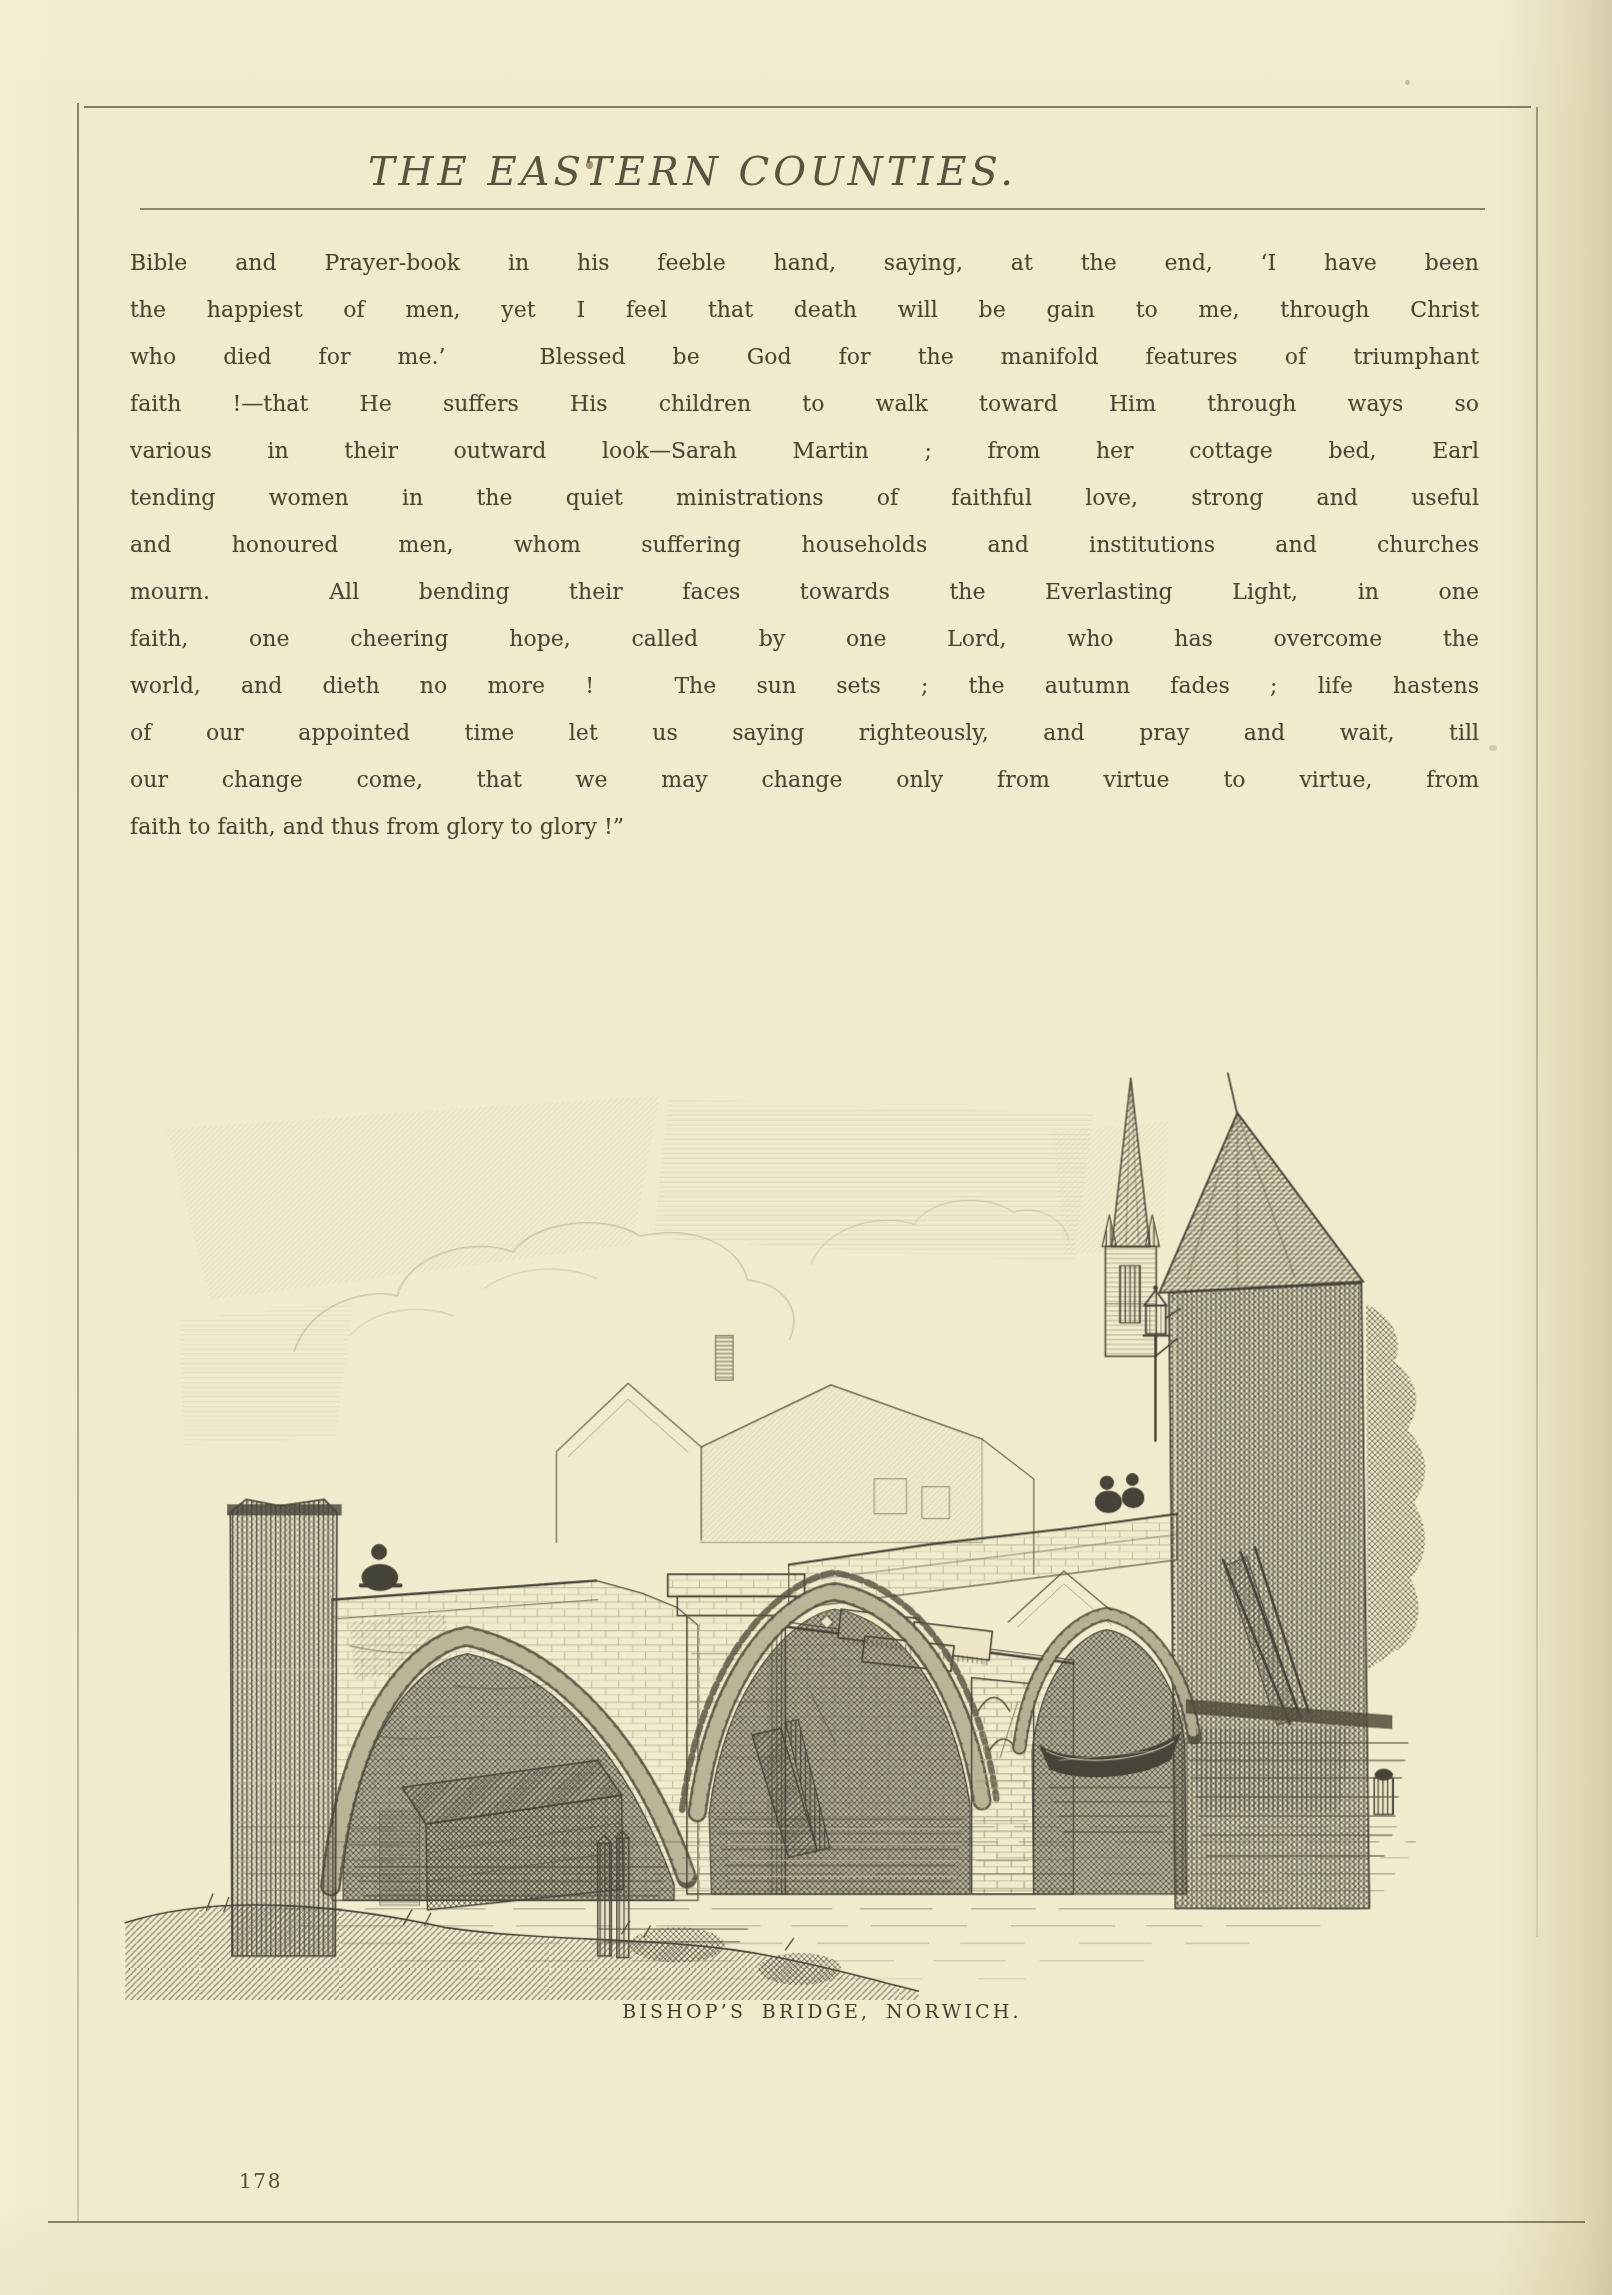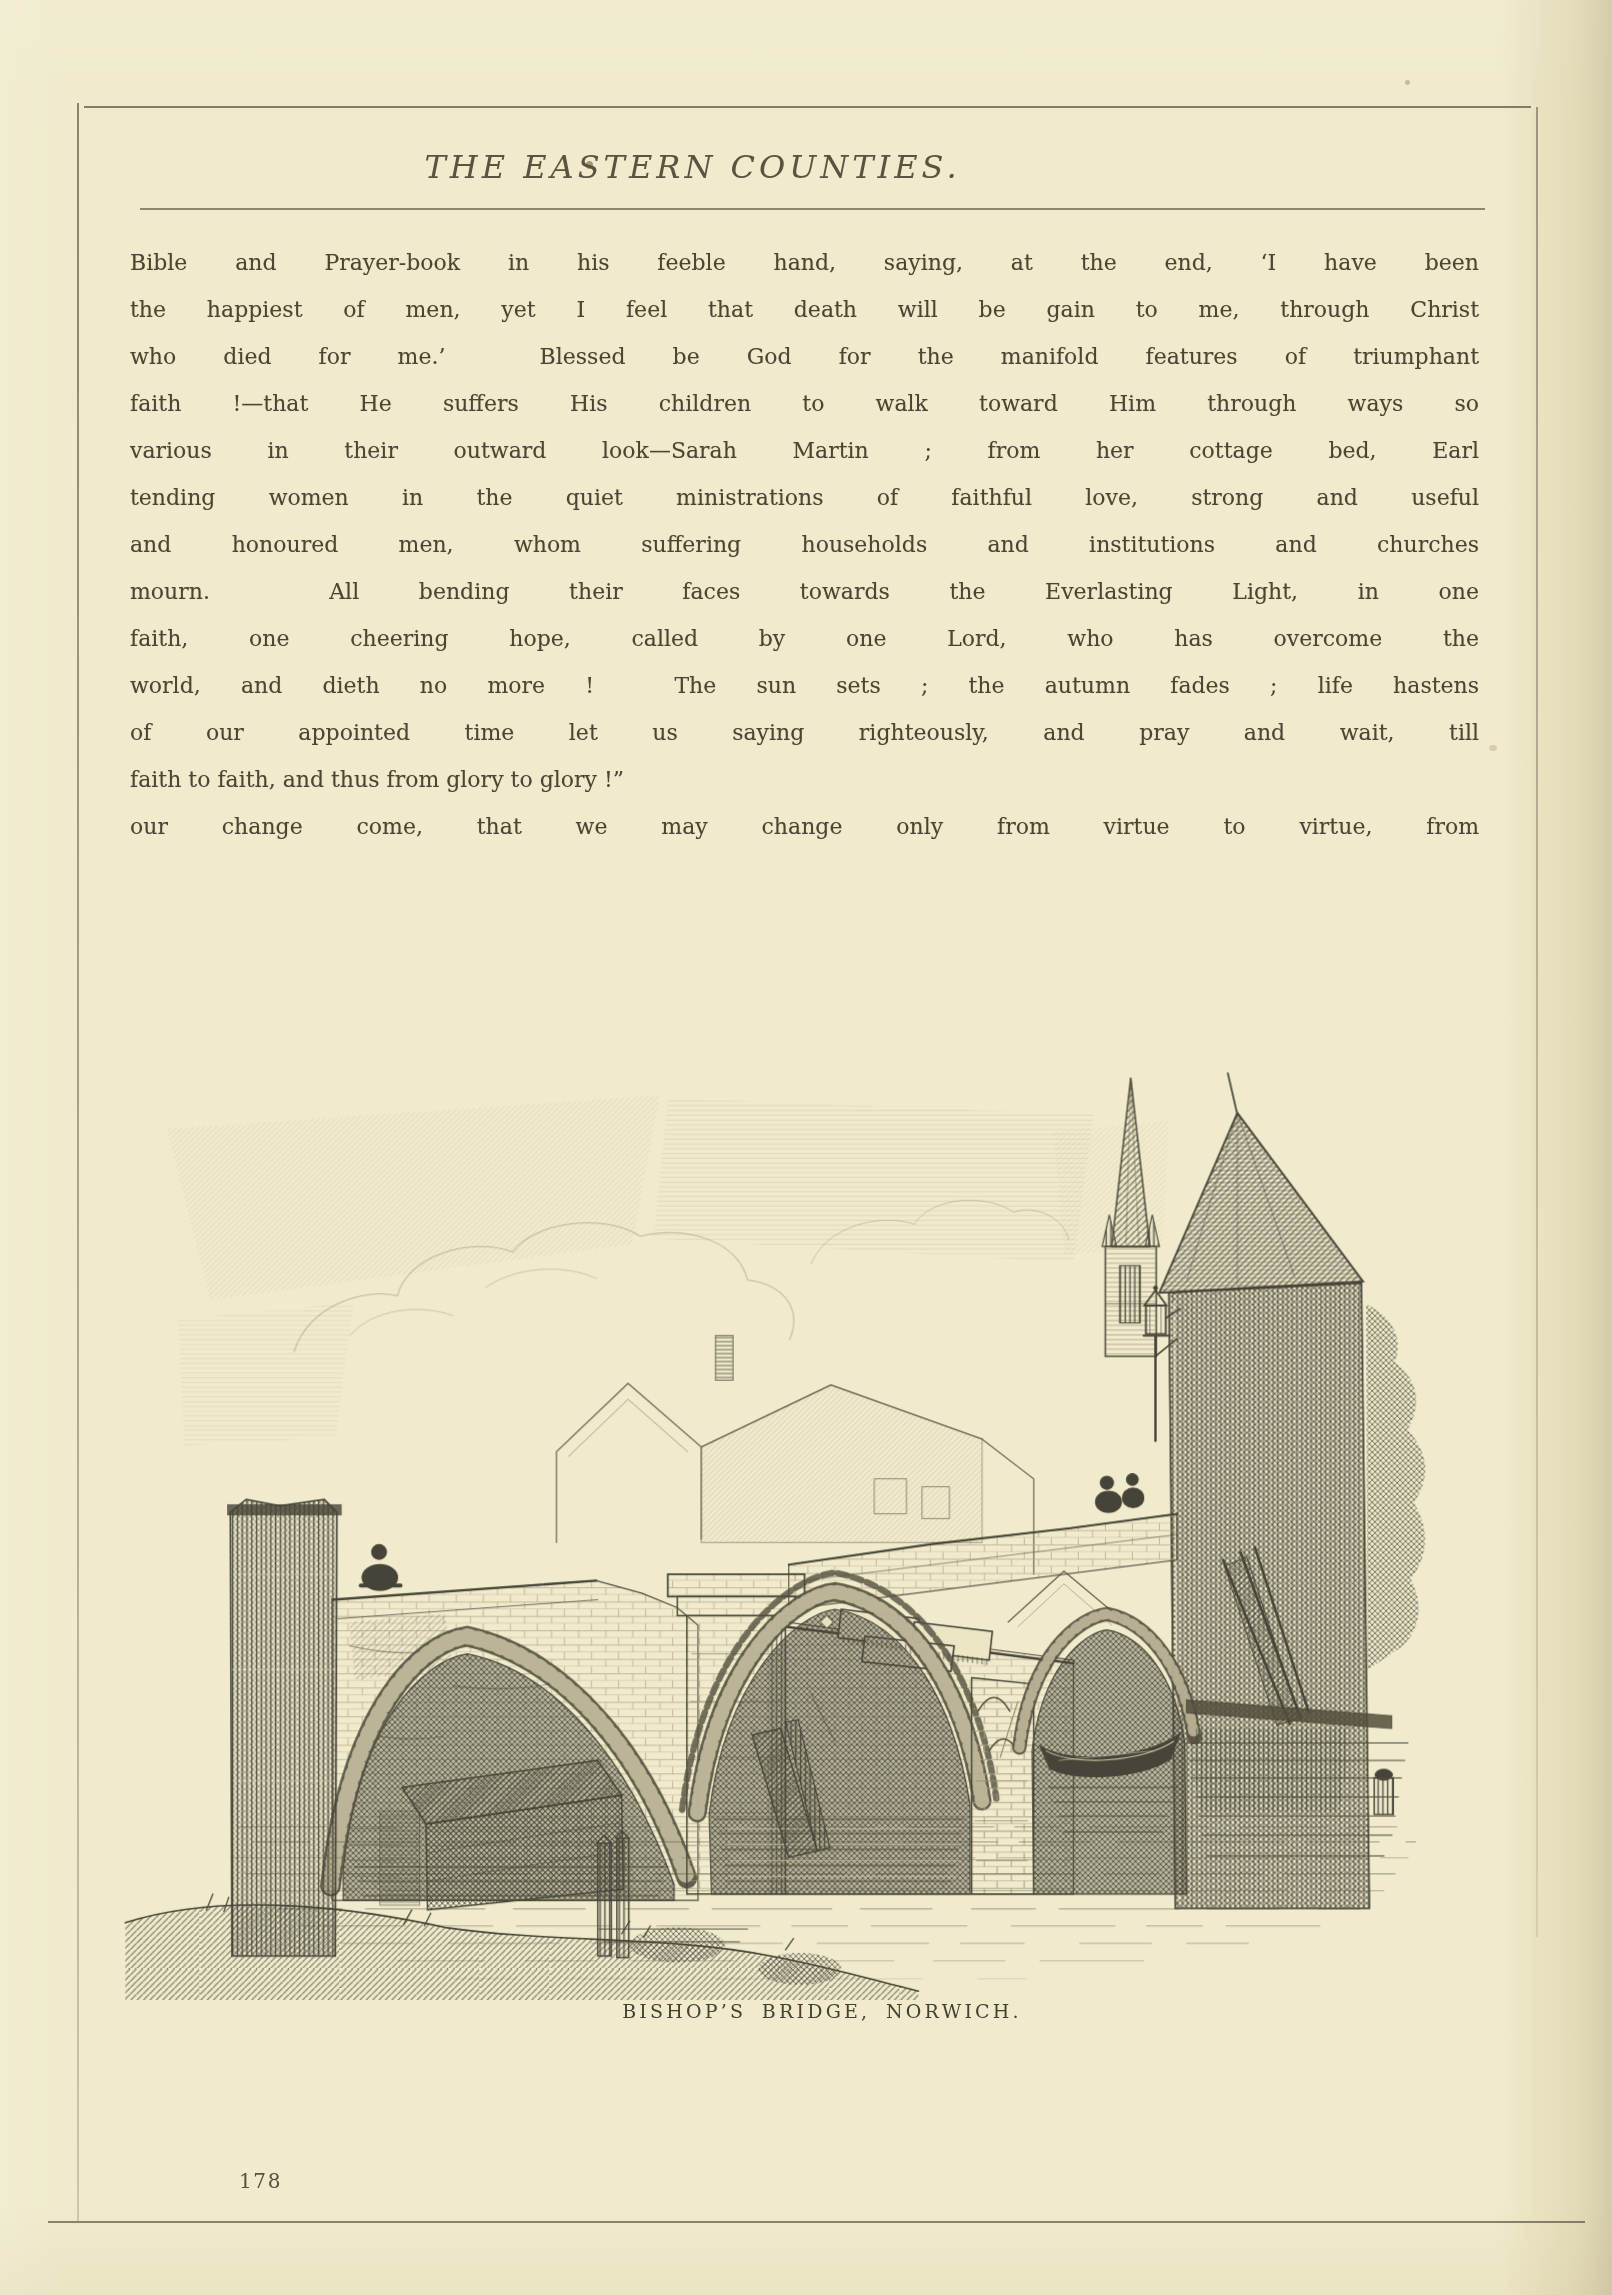--- a/index.html
+++ b/index.html
@@ -14,21 +14,21 @@
     font-family:"DejaVu Serif","Liberation Serif",serif;
     color:#4e4837;
   }
   .frame-top{position:absolute;left:84px;top:106px;width:1447px;height:1.6px;background:rgba(95,88,66,.75);}
   .frame-left{position:absolute;left:77px;top:103px;width:1.6px;height:2118px;background:linear-gradient(180deg,rgba(95,88,66,.7),rgba(95,88,66,.45) 60%,rgba(95,88,66,.25));}
   .frame-right{position:absolute;left:1536px;top:107px;width:1.6px;height:1830px;background:linear-gradient(180deg,rgba(95,88,66,.55),rgba(95,88,66,.15));}
   .rule-header{position:absolute;left:140px;top:208px;width:1345px;height:1.6px;background:rgba(100,92,68,.7);}
   .rule-bottom{position:absolute;left:48px;top:2221px;width:1537px;height:1.6px;background:rgba(92,86,64,.7);}
   .running-head{
     position:absolute;left:0;top:148px;width:1385px;
-    text-align:center;font-style:italic;font-size:32px;letter-spacing:4px;
+    text-align:center;font-style:italic;font-size:40px;letter-spacing:4px;
     color:#595340;
   }
   .bodytext{position:absolute;left:130px;top:239px;width:1349px;}
   .tl{
     font-size:22px;line-height:47px;height:47px;
     text-align:justify;text-align-last:justify;
     white-space:normal;color:#4c4534;
     text-shadow:0 0 0.8px rgba(76,69,52,.25);
   }
   .tl.last{text-align-last:left;}
@@ -61,22 +61,22 @@
     <div class="tl just">the happiest of men, yet I feel that death will be gain to me, through Christ</div>
     <div class="tl just">who died for me.’&nbsp; Blessed be God for the manifold features of triumphant</div>
     <div class="tl just">faith !—that He suffers His children to walk toward Him through ways so</div>
     <div class="tl just">various in their outward look—Sarah Martin ; from her cottage bed, Earl</div>
     <div class="tl just">tending women in the quiet ministrations of faithful love, strong and useful</div>
     <div class="tl just">and honoured men, whom suffering households and institutions and churches</div>
     <div class="tl just">mourn.&nbsp; All bending their faces towards the Everlasting Light, in one</div>
     <div class="tl just">faith, one cheering hope, called by one Lord, who has overcome the</div>
     <div class="tl just">world, and dieth no more !&nbsp; The sun sets ; the autumn fades ; life hastens</div>
     <div class="tl just">of our appointed time let us saying righteously, and pray and wait, till</div>
+    <div class="tl just">our change come, that we may change only from virtue to virtue, from</div>
     <div class="tl last">faith to faith, and thus from glory to glory !”</div>
-    <div class="tl just">our change come, that we may change only from virtue to virtue, from</div>
   </div>
 
   <svg class="engraving" viewBox="0 0 1760 1175" xmlns="http://www.w3.org/2000/svg">
     <defs>
       <pattern id="hv" width="6" height="6" patternUnits="userSpaceOnUse">
         <path d="M3,0V6" stroke="#3d3b31" stroke-width="1.7"></path>
       </pattern>
       <pattern id="hh" width="7" height="5" patternUnits="userSpaceOnUse">
         <path d="M0,2.5H7" stroke="#3d3b31" stroke-width="1.2"></path>
       </pattern>

